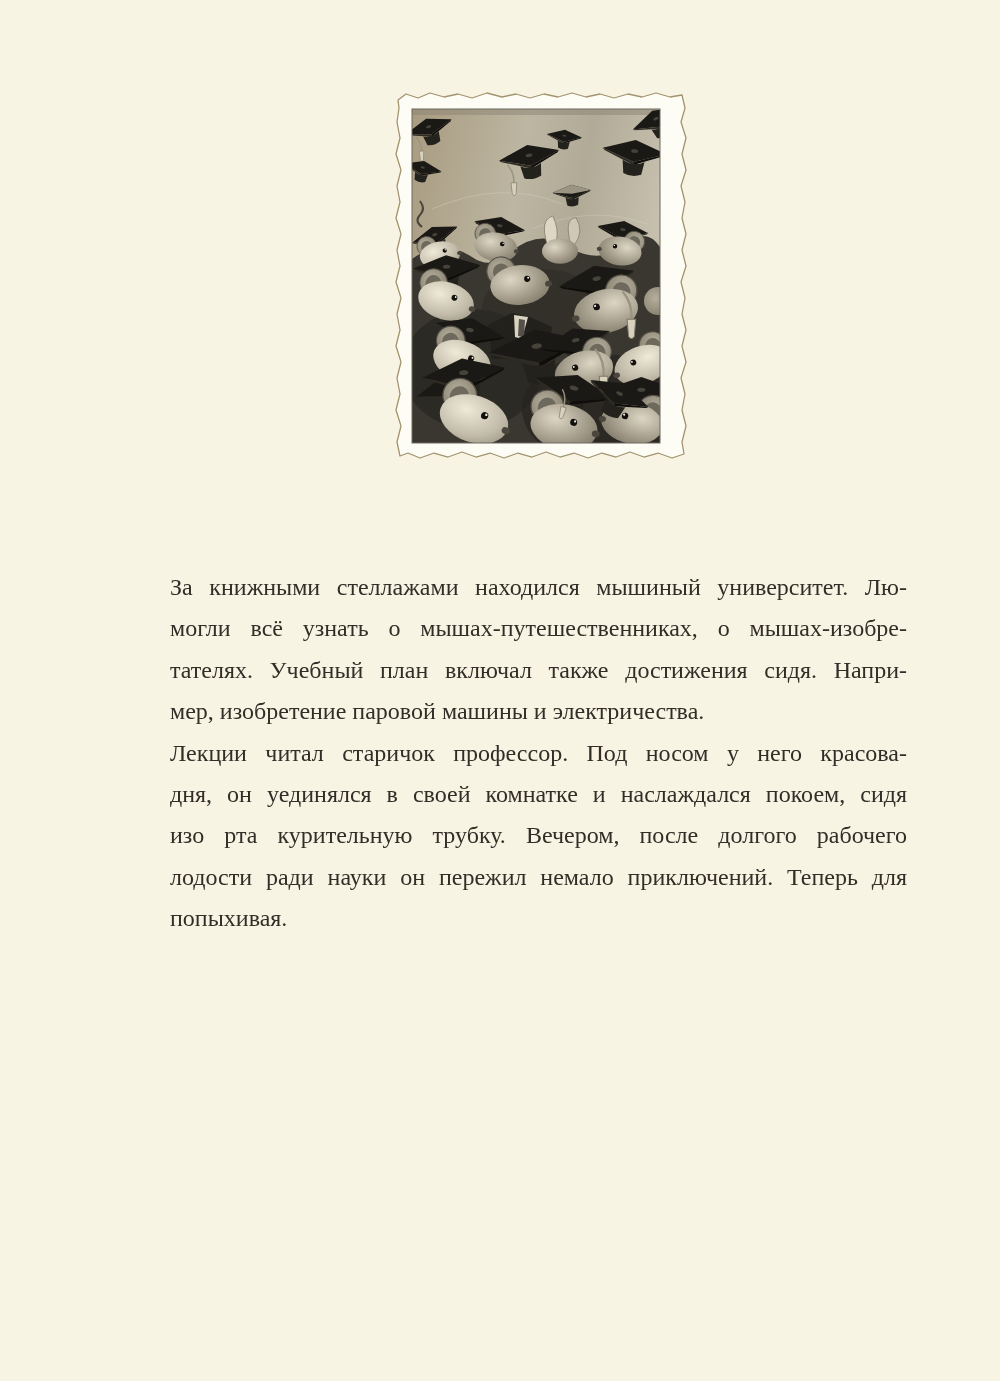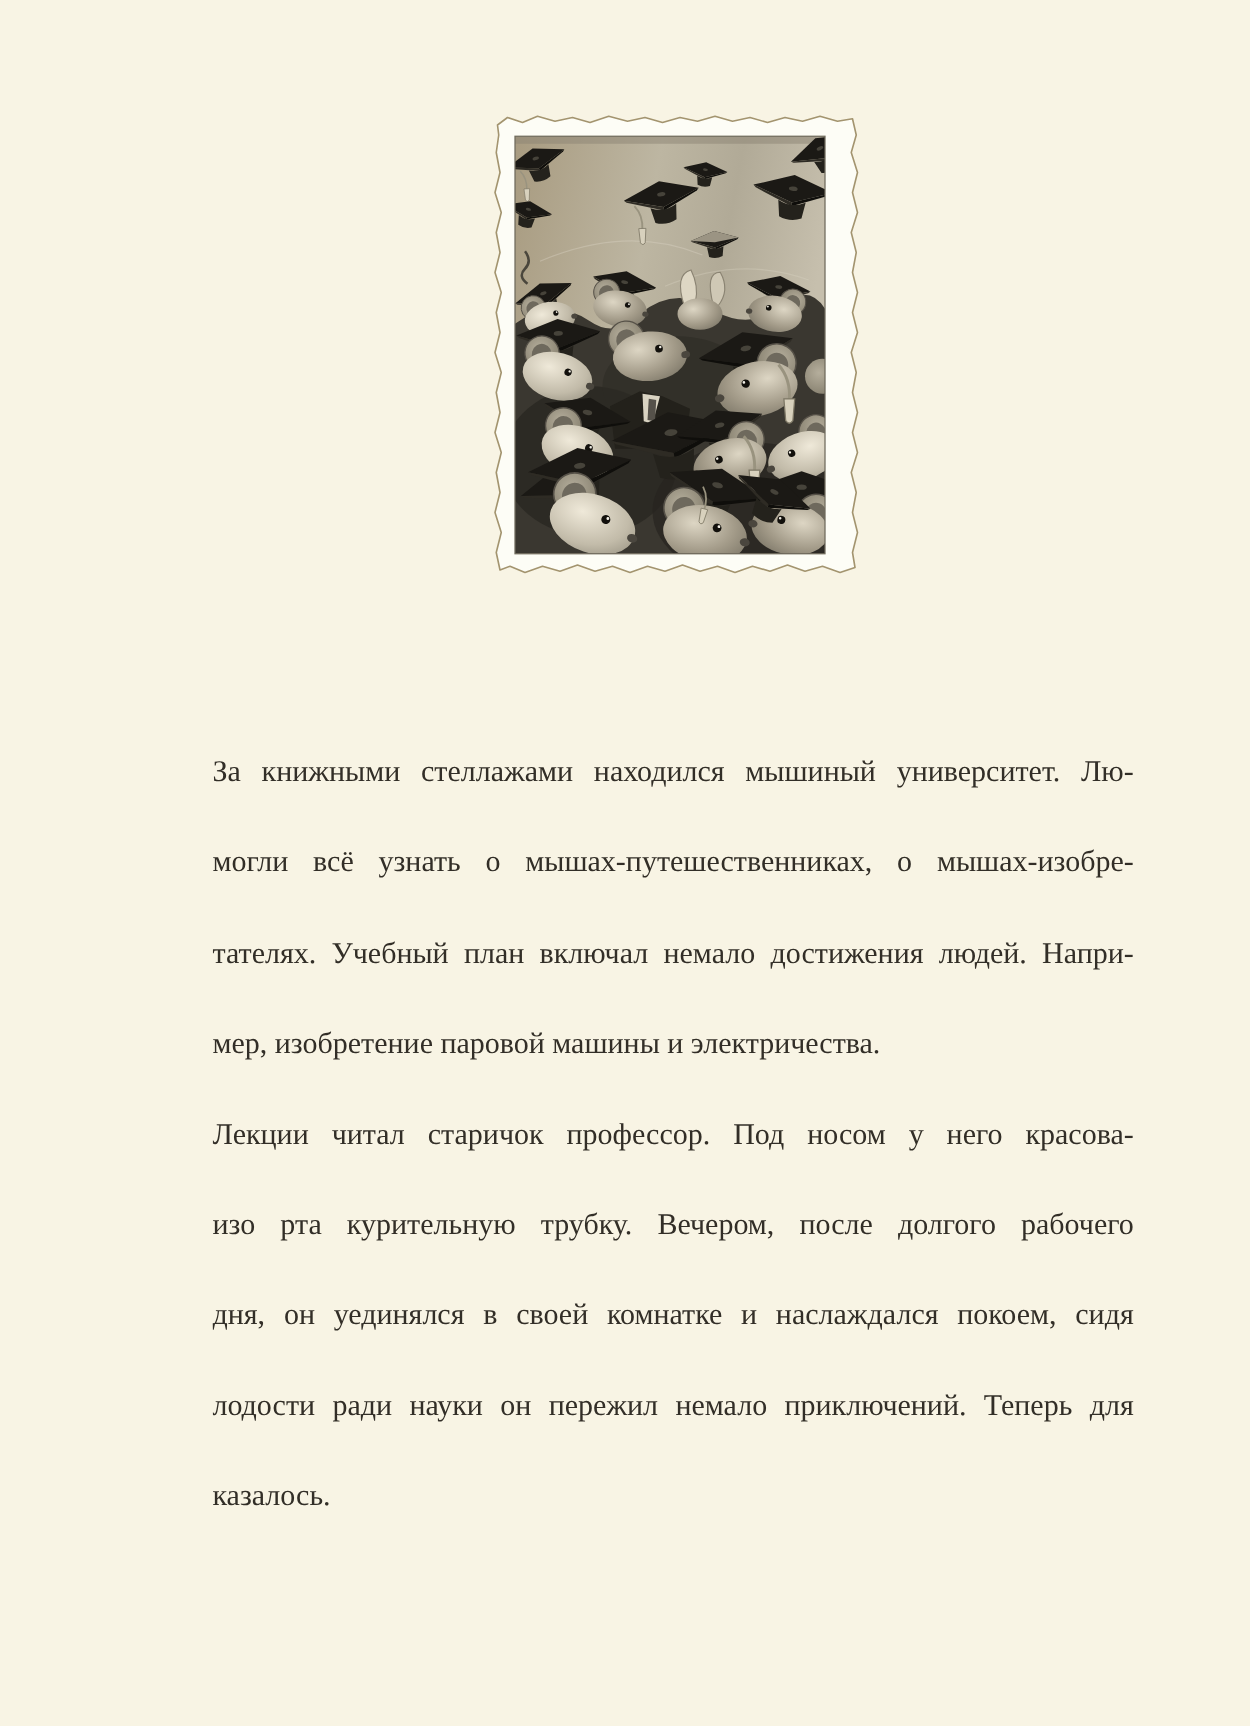--- a/index.html
+++ b/index.html
@@ -22,21 +22,20 @@
     color:#322e27;
     font-size:24px;
   }
   .line{
     height:41.4px;
     line-height:41.4px;
     text-align:justify;
     text-align-last:justify;
     white-space:normal;
     overflow:hidden;
-    margin-top:31px;
   }
   .line.para-end{
     text-align-last:left;
   }
 </style>
 </head>
 <body>
 
 <div class="page">
 
@@ -229,22 +228,22 @@
           </g>
       </g>
 
       <rect x="20" y="23" width="248" height="334" fill="none" stroke="#6f6a5c" stroke-width="1"></rect>
     </svg>
   </div>
 
   <div class="text-block">
     <div class="line">За книжными стеллажами находился мышиный университет. Лю-</div>
     <div class="line">могли всё узнать о мышах-путешественниках, о мышах-изобре-</div>
-    <div class="line">тателях. Учебный план включал немало достижения людей. Напри-</div>
+    <div class="line">тателях. Учебный план включал также достижения сидя. Напри-</div>
     <div class="line para-end">мер, изобретение паровой машины и электричества.</div>
     <div class="line">Лекции читал старичок профессор. Под носом у него красова-</div>
+    <div class="line">дня, он уединялся в своей комнатке и наслаждался покоем, сидя</div>
     <div class="line">изо рта курительную трубку. Вечером, после долгого рабочего</div>
-    <div class="line">дня, он уединялся в своей комнатке и наслаждался покоем, сидя</div>
     <div class="line">лодости ради науки он пережил немало приключений. Теперь для</div>
-    <div class="line para-end">казалось.</div>
+    <div class="line para-end">попыхивая.</div>
   </div>
 
 </div>
 
 </body></html>

